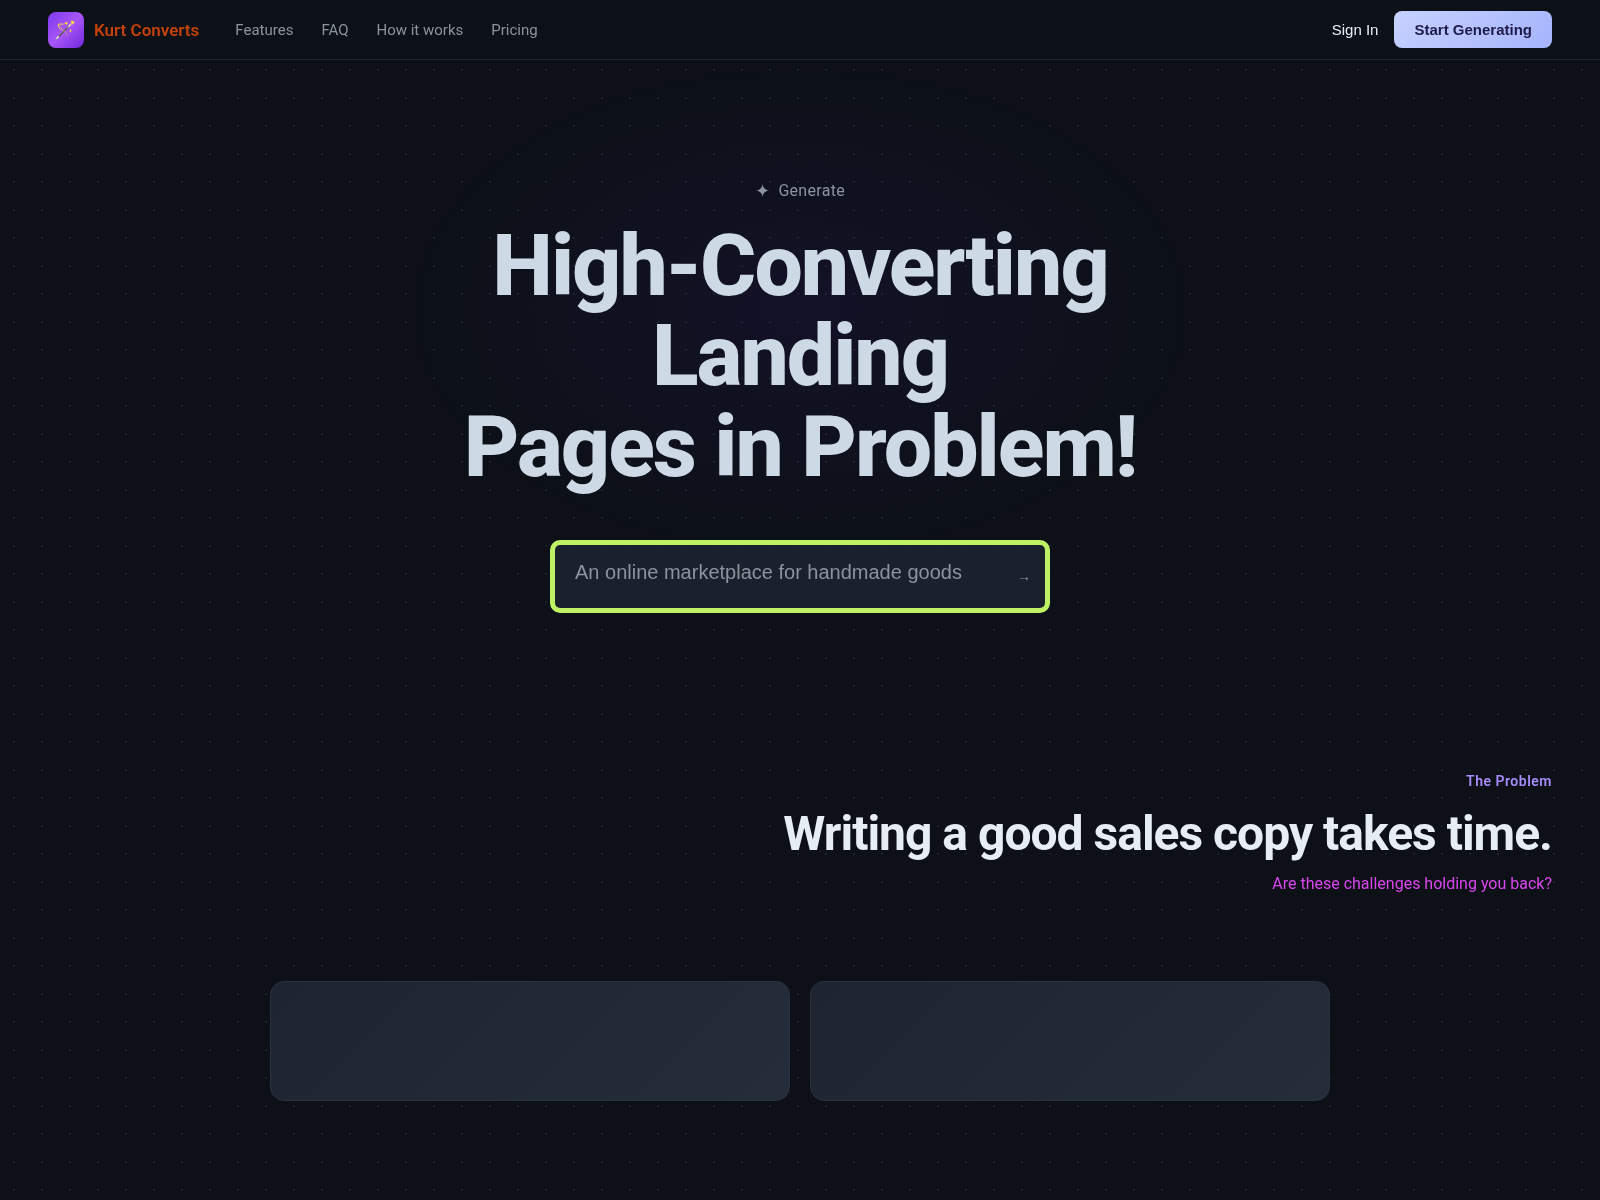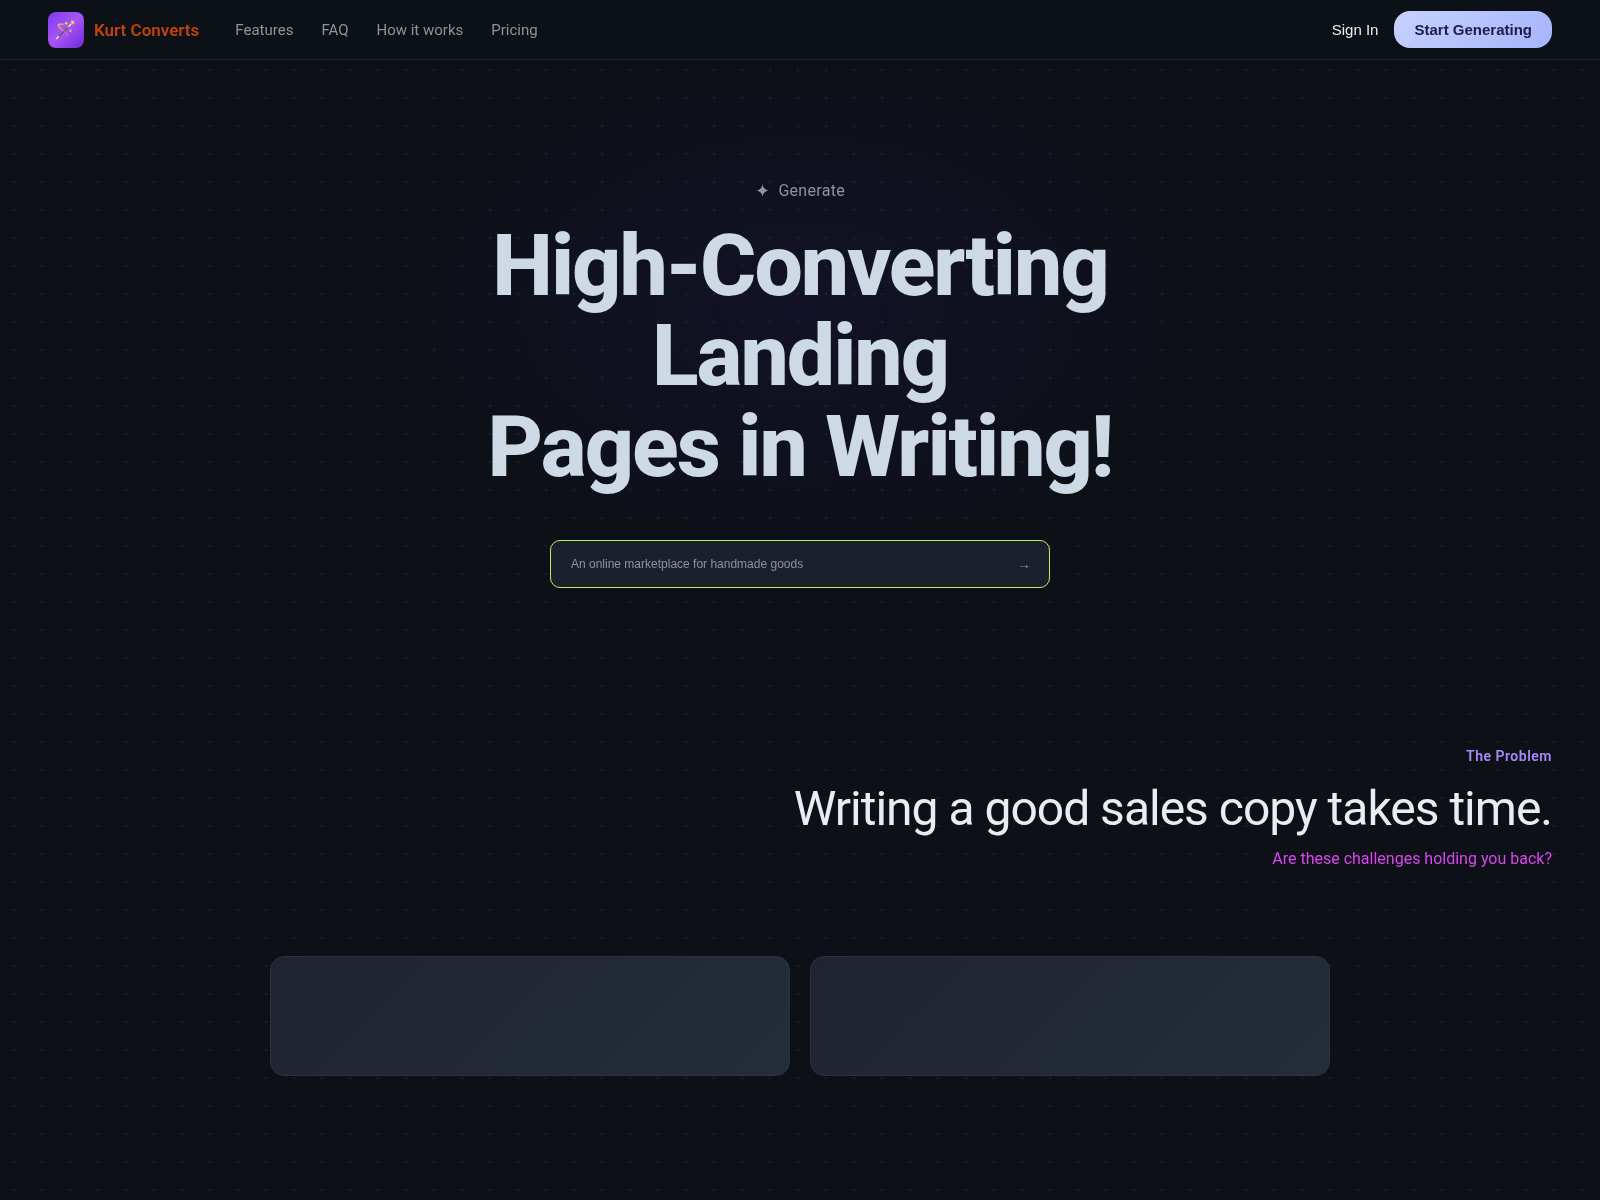--- a/index.html
+++ b/index.html
@@ -96,21 +96,21 @@
     }
 
     .btn-start {
       background: linear-gradient(135deg, #c7d2fe, #a5b4fc);
       border: none;
       color: #1e1b4b;
       font-size: 15px;
       font-weight: 600;
       cursor: pointer;
       padding: 10px 20px;
-      border-radius: 16px;
+      border-radius: 8px;
       transition: opacity 0.2s;
     }
 
     
     .hero {
       position: relative;
       z-index: 1;
       display: flex;
       flex-direction: column;
       align-items: center;
@@ -148,24 +148,24 @@
     
     .search-container {
       position: relative;
       width: 500px;
       max-width: 90%;
     }
 
     .search-input {
       width: 100%;
       background: rgba(30, 37, 50, 0.8);
-      border: 1px solid #bef264;
+      border: 5px solid #bef264;
       border-radius: 10px;
-      padding: 16px 48px 16px 20px;
-      font-size: 12px;
+      padding: 16px 48px 24px 20px;
+      font-size: 20px;
       color: #8b949e;
       outline: none;
       transition: border-color 0.2s;
     }
 
     .search-submit {
       position: absolute;
       right: 12px;
       top: 50%;
       transform: translateY(-50%);
@@ -193,21 +193,21 @@
     .section-eyebrow {
       font-size: 14px;
       font-weight: 600;
       color: #a78bfa;
       letter-spacing: 0.5px;
       margin-bottom: 16px;
     }
 
     .problem-title {
       font-size: 48px;
-      font-weight: 400;
+      font-weight: 700;
       color: #e6edf3;
       letter-spacing: -1px;
       margin-bottom: 12px;
     }
 
     .problem-subtitle {
       font-size: 16px;
       color: #d946ef;
       margin-bottom: 48px;
     }
@@ -269,21 +269,21 @@
 </nav>
 
 <section class="hero">
   <div class="hero-generate-label">
     <span class="sparkle-icon">✦</span>
     <span>Generate</span>
   </div>
 
   <h1 class="hero-title">
     <span>High-Converting Landing</span><br>
-    <span>Pages in Writing!</span>
+    <span>Pages in Problem!</span>
   </h1>
 
   <div class="search-container">
     <input class="search-input" type="text" placeholder="An online marketplace for handmade goods" value="An online marketplace for handmade goods" style="">
     <button class="search-submit">
       <span>→</span>
     </button>
   </div>
 </section>
 

